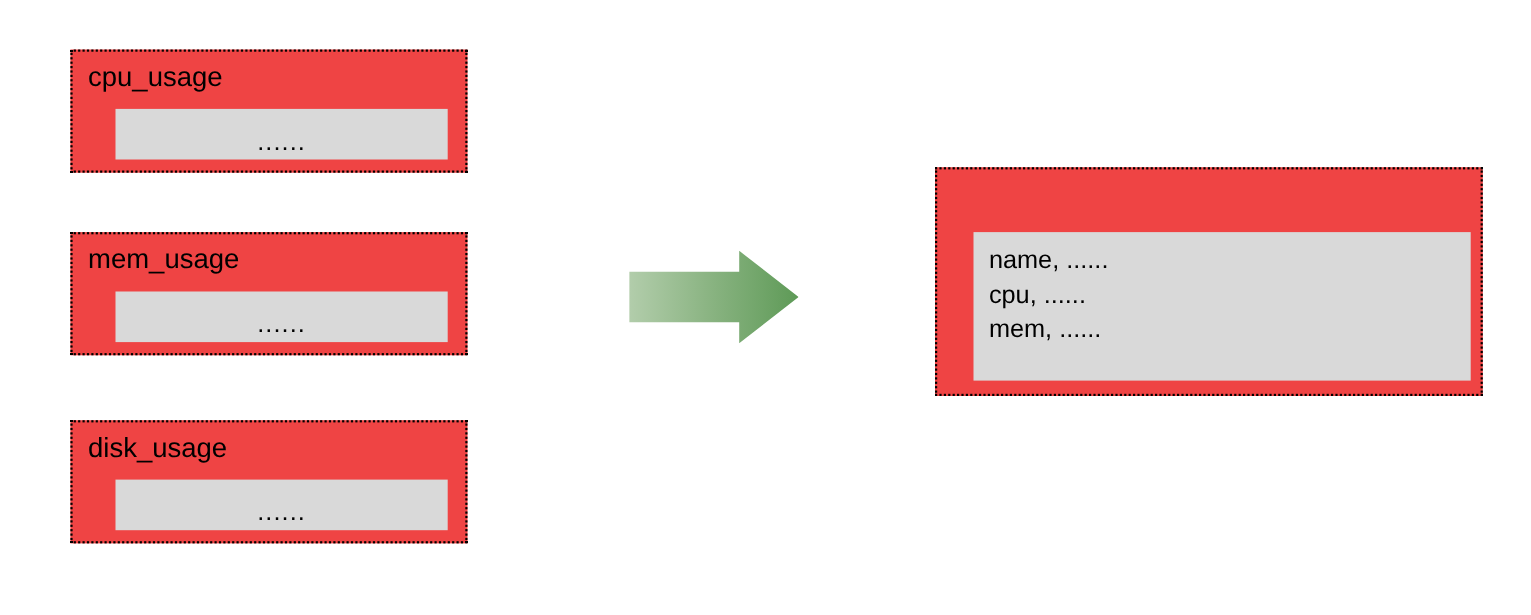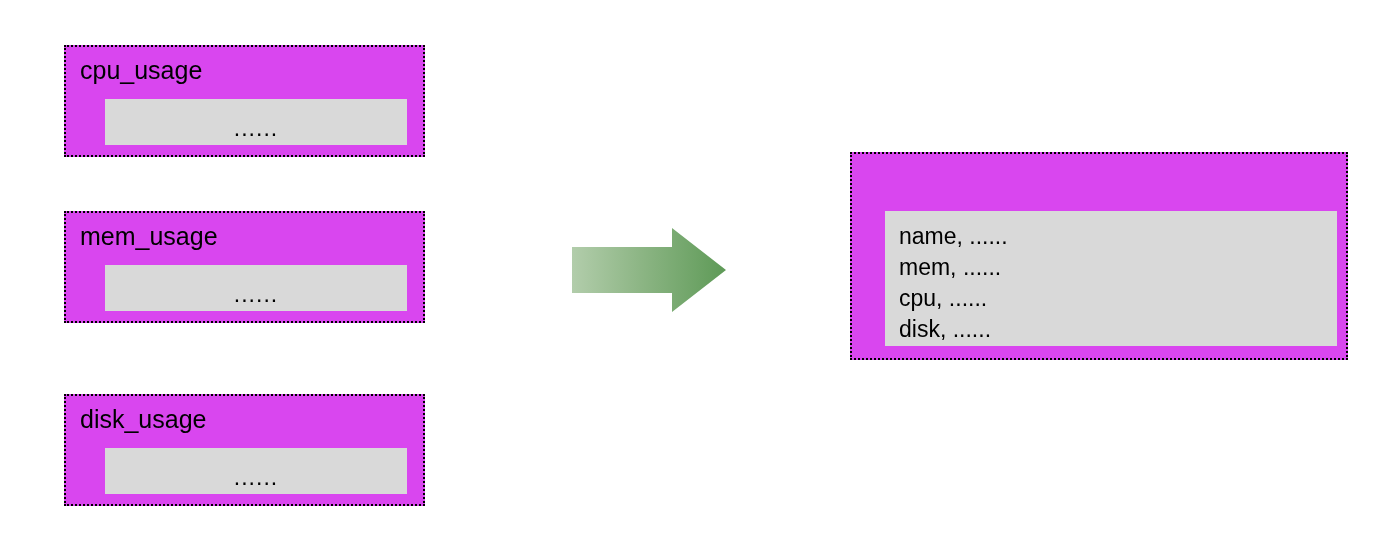--- a/index.html
+++ b/index.html
@@ -17,21 +17,21 @@
     height: 559px;
     background: #ffffff;
     overflow: hidden;
   }
 
   
   .entity {
     position: absolute;
     box-sizing: border-box;
     border: 2px dotted #000000;
-    background: #d946ef;
+    background: #ef4444;
   }
   .entity-title {
     position: absolute;
     left: 14px;
     top: 8px;
     font-size: 25px;
     line-height: 30px;
     color: #000000;
     white-space: nowrap;
     letter-spacing: 0px;
@@ -50,21 +50,21 @@
     letter-spacing: 1px;
   }
 
   
   .src { left: 64px; width: 361px; height: 112px; }
   .src .entity-body { left: 39px; top: 52px; width: 302px; height: 46px; }
   .src .entity-body-dots { left: 0; top: 16px; }
 
   .src-1 { top: 45px; }
   .src-2 { top: 211px; }
-  .src-3 { top: 394px; }
+  .src-3 { top: 382px; }
 
   
   .tgt {
     left: 850px;
     top: 152px;
     width: 498px;
     height: 208px;
   }
   .tgt .entity-title {
     left: 16px;
@@ -130,19 +130,18 @@
           <stop offset="100%" stop-color="#5e9a57"></stop>
         </linearGradient>
       </defs>
       <polygon points="0,19 100,19 100,0 154,42 100,84 100,65 0,65" fill="url(#arrowGrad)"></polygon>
     </svg>
   </div>
 
   <div class="entity tgt">
     <div class="entity-body">
       <div class="field-row">name, ......</div>
+      <div class="field-row">cpu, ......</div>
       <div class="field-row">mem, ......</div>
-      <div class="field-row">cpu, ......</div>
-      <div class="field-row">disk, ......</div>
     </div>
   </div>
 
 </div>
 
 </body></html>

